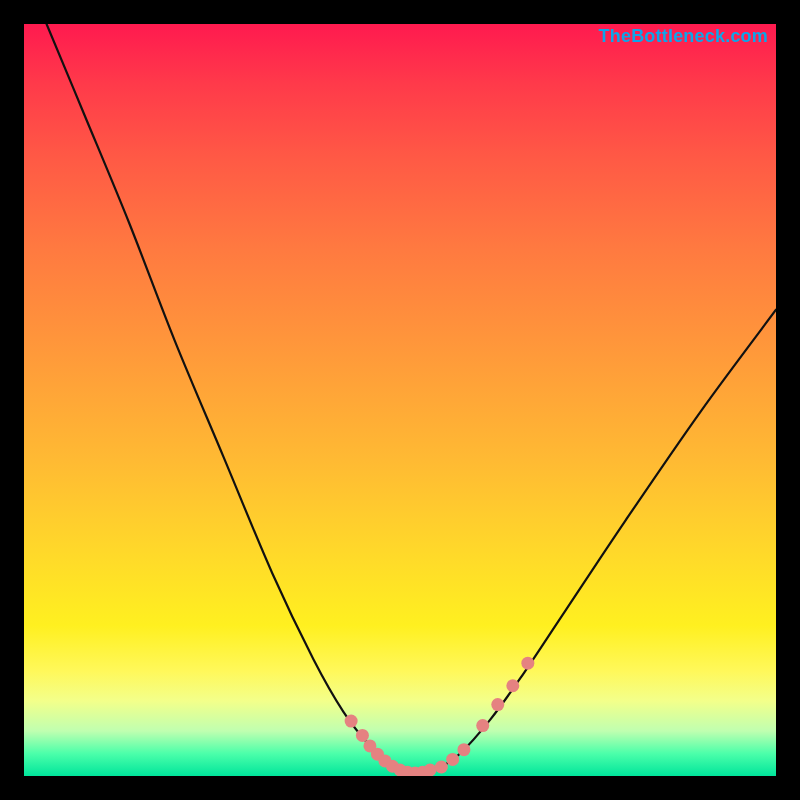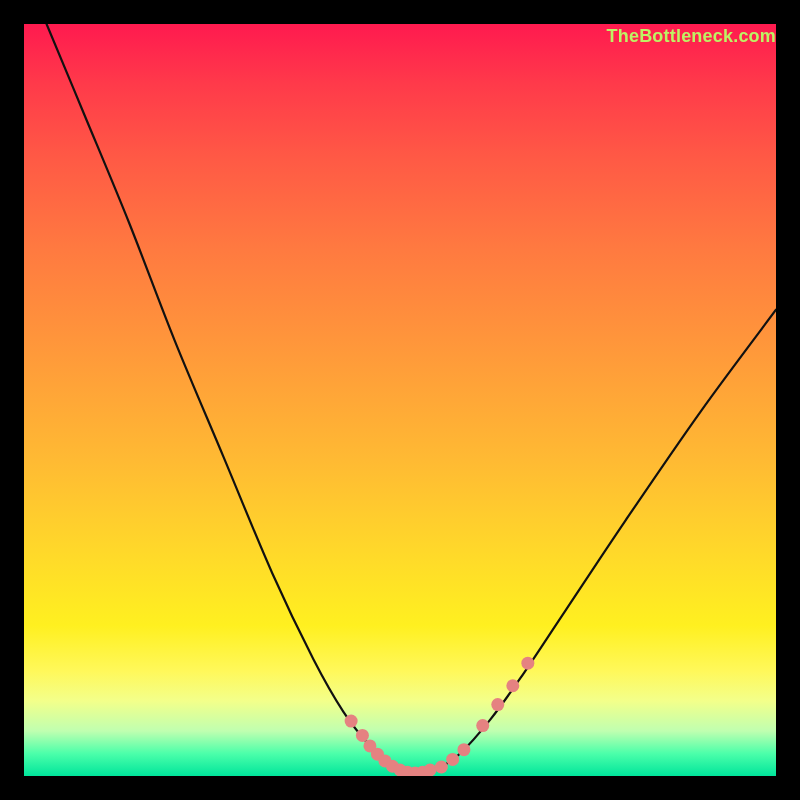--- a/index.html
+++ b/index.html
@@ -37,22 +37,22 @@
       #fff85a 86%,
       #f3ff8a 90%,
       #c0ffb0 94%,
       #4cffaa 97%,
       #00e59b 100%
     );
   }
   .watermark {
     position: absolute;
     top: 2px;
-    right: 0;
-    color: #bef264;
+    right: 8px;
+    color: #0ea5e9;
     font-size: 18px;
     font-weight: 600;
     letter-spacing: 0.2px;
     user-select: none;
   }
   .overlay {
     position: absolute;
     left: 0;
     top: 0;
     width: 752px;

